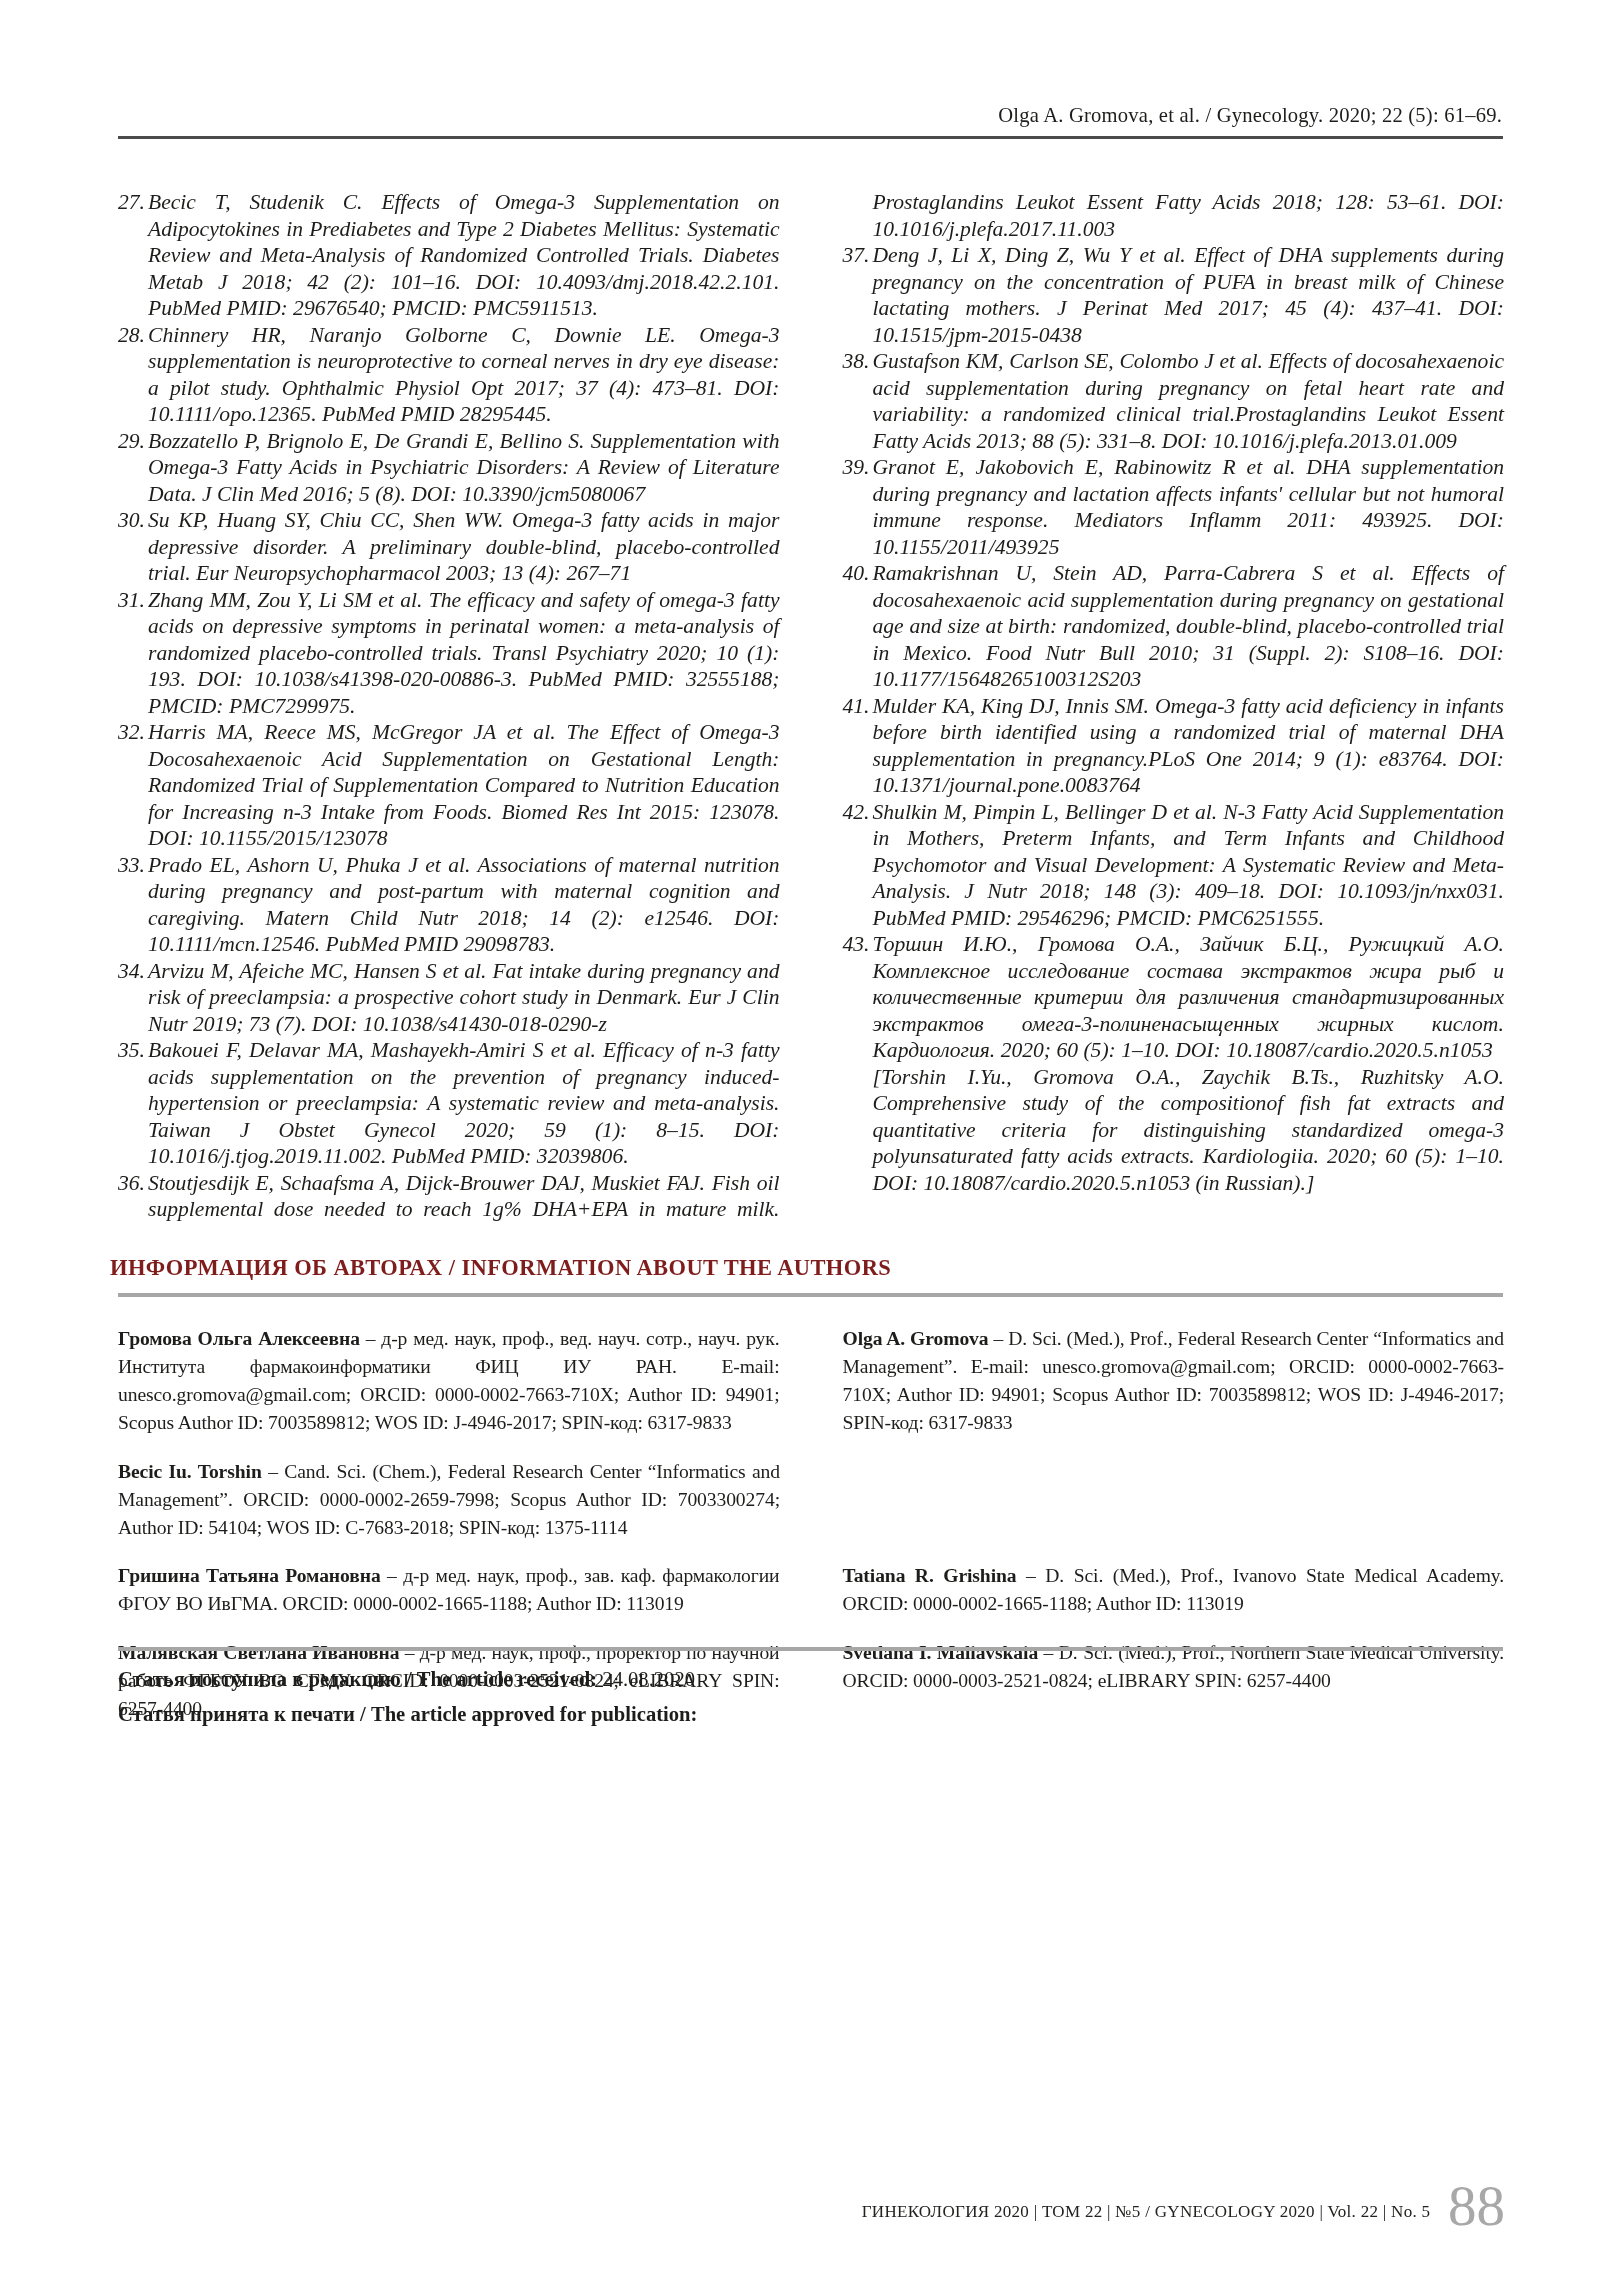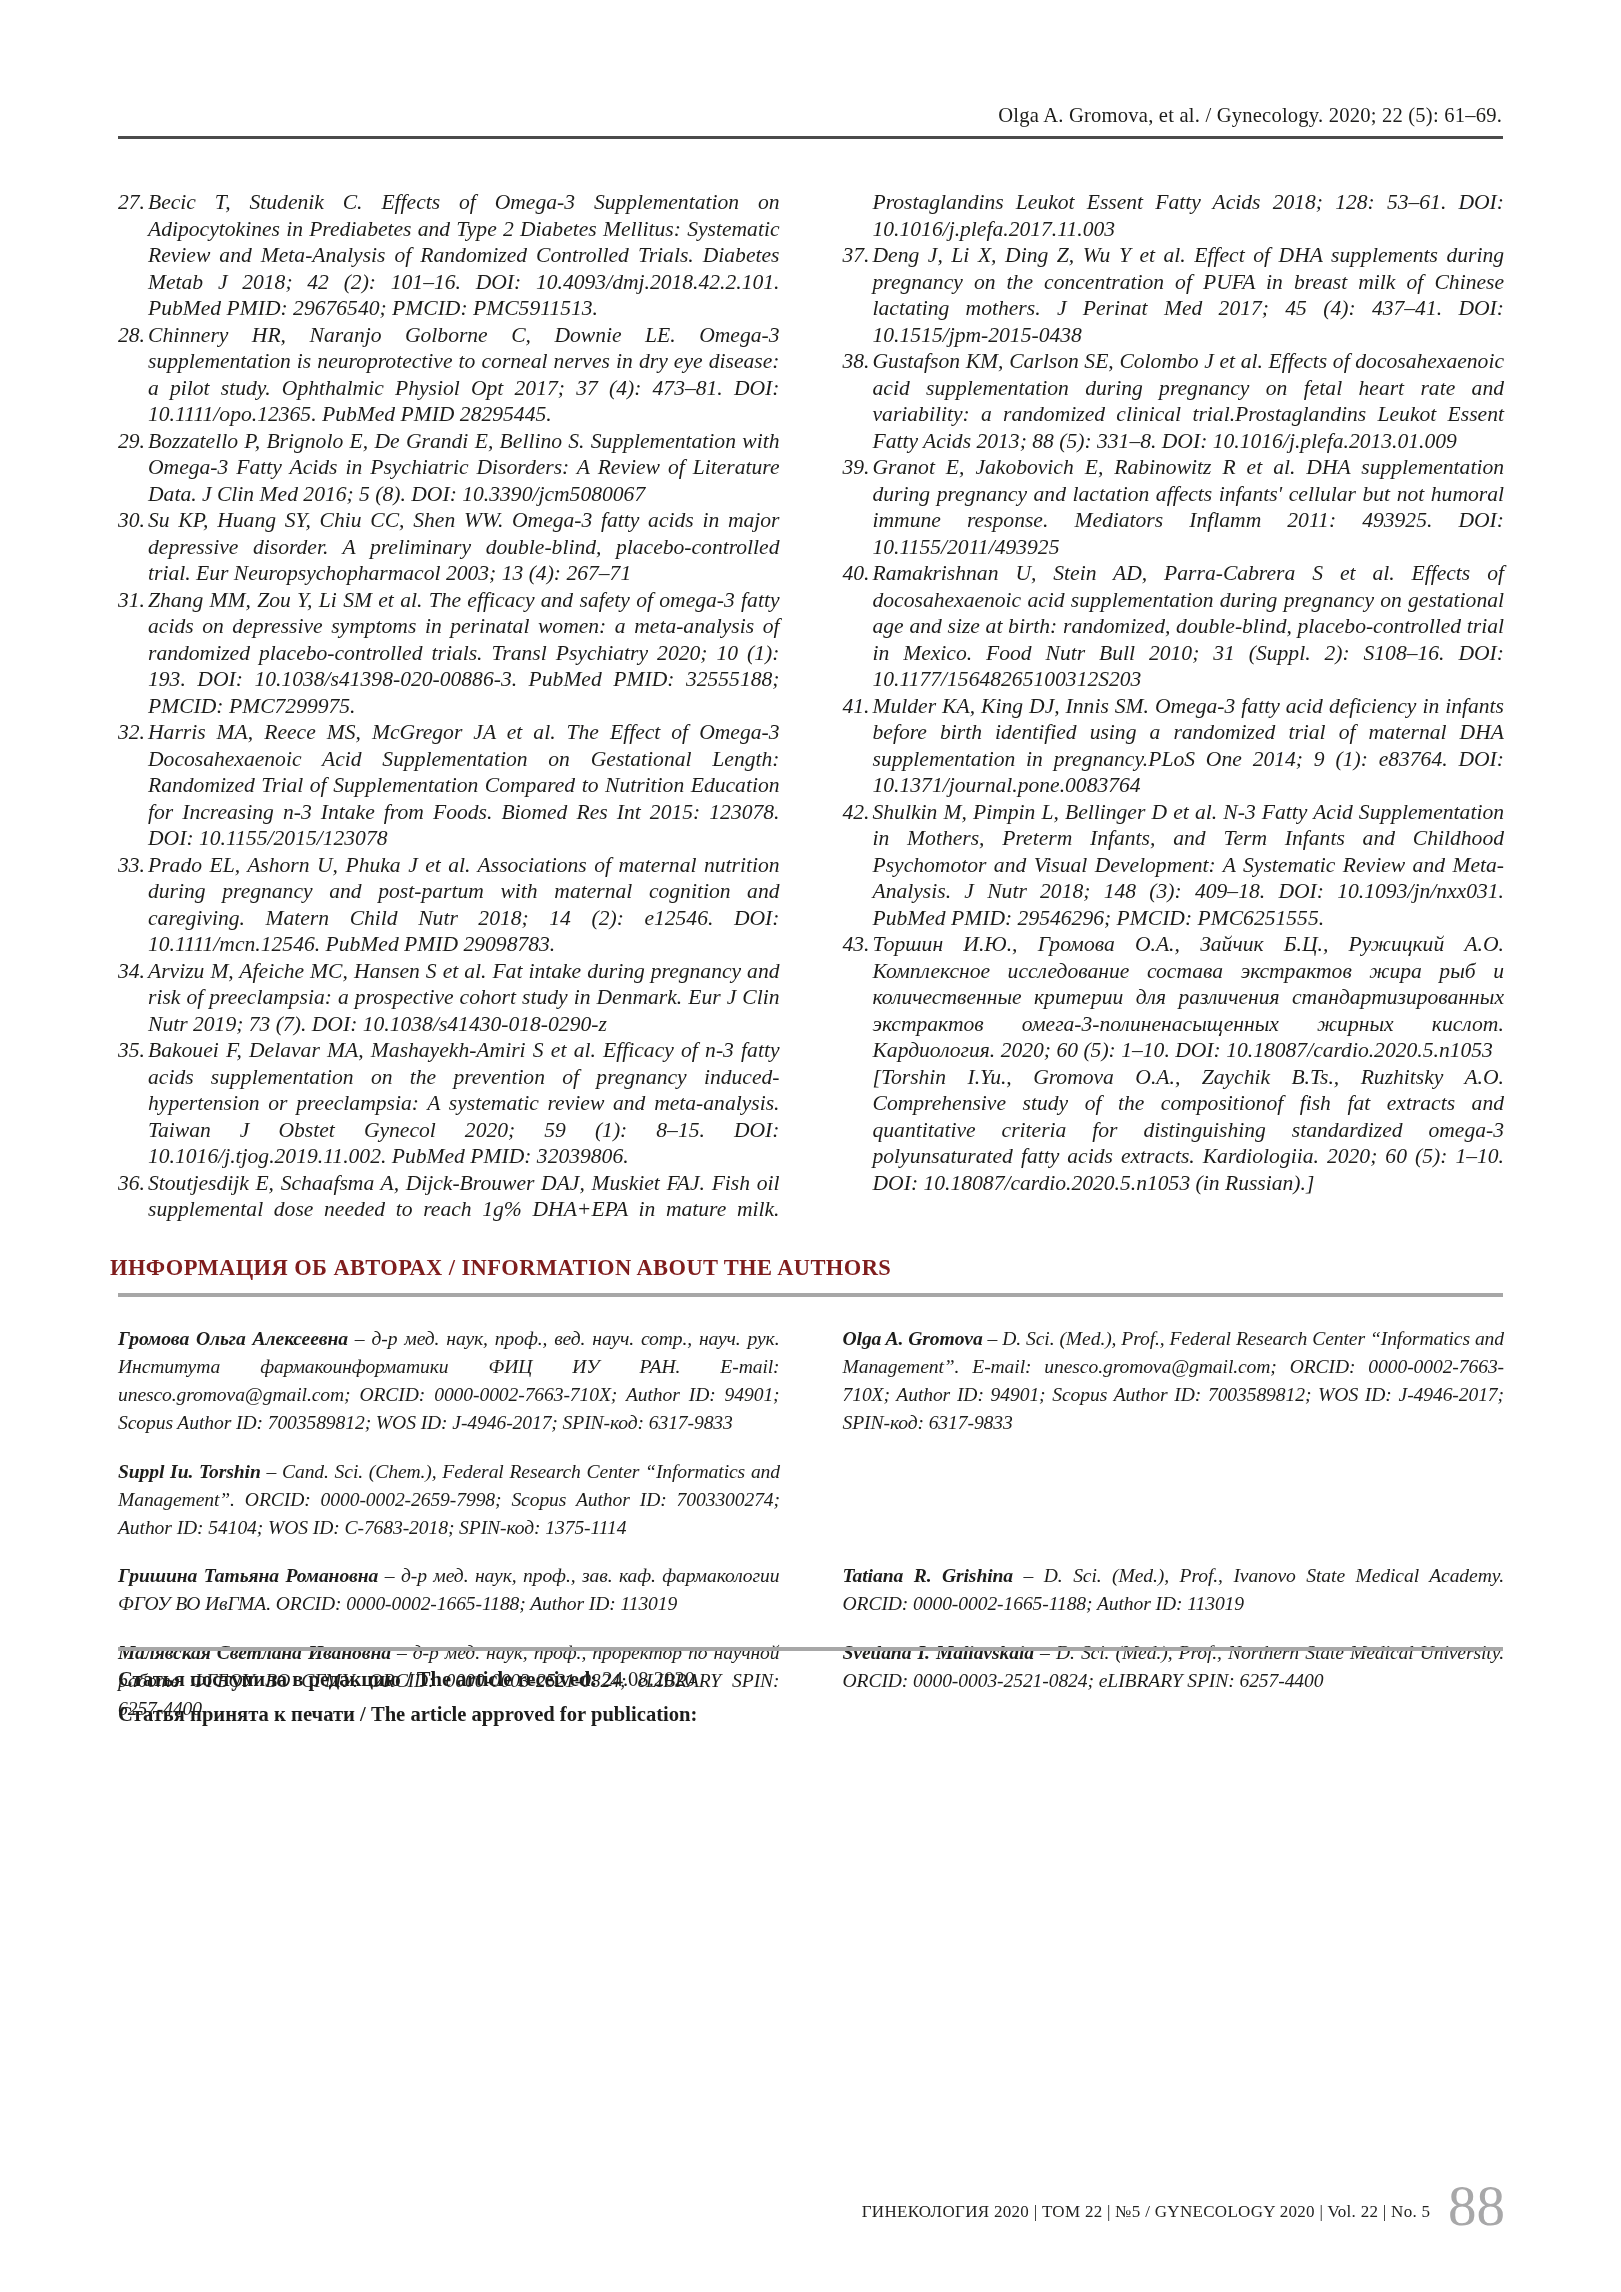--- a/index.html
+++ b/index.html
@@ -97,21 +97,20 @@
     gap: 63px;
     margin-bottom: 20.6px;
   }
   .author-par {
     width: 662px;
     margin: 0;
     font-size: 19.6px;
     line-height: 28px;
     text-align: justify;
     letter-spacing: -0.1px;
-    font-style: italic;
   }
   .author-par b { font-weight: bold; }
 
   
   .dates {
     position: absolute;
     top: 1649px;
     left: 118px;
     font-size: 20.6px;
   }
@@ -175,21 +174,21 @@
   <h2 class="authors-title">ИНФОРМАЦИЯ ОБ АВТОРАХ / INFORMATION ABOUT THE AUTHORS</h2>
 
   <div class="rule-gray rule-authors-top"></div>
 
   <div class="authors-grid">
       <div class="author-row">
         <p class="author-par"><b>Громова Ольга Алексеевна</b> – д-р мед. наук, проф., вед. науч. сотр., науч. рук. Института фармакоинформатики ФИЦ ИУ РАН. E-mail: unesco.gromova@gmail.com; ORCID: 0000-0002-7663-710X; Author ID: 94901; Scopus Author ID: 7003589812; WOS ID: J-4946-2017; SPIN-код: 6317-9833</p>
         <p class="author-par"><b>Olga A. Gromova</b> – D. Sci. (Med.), Prof., Federal Research Center “Informatics and Management”. E-mail: unesco.gromova@gmail.com; ORCID: 0000-0002-7663-710X; Author ID: 94901; Scopus Author ID: 7003589812; WOS ID: J-4946-2017; SPIN-код: 6317-9833</p>
       </div>
       <div class="author-row">
-        <p class="author-par"><b>Suppl Iu. Torshin</b> – Cand. Sci. (Chem.), Federal Research Center “Informatics and Management”. ORCID: 0000-0002-2659-7998; Scopus Author ID: 7003300274; Author ID: 54104; WOS ID: C-7683-2018; SPIN-код: 1375-1114</p>
+        <p class="author-par"><b>Becic Iu. Torshin</b> – Cand. Sci. (Chem.), Federal Research Center “Informatics and Management”. ORCID: 0000-0002-2659-7998; Scopus Author ID: 7003300274; Author ID: 54104; WOS ID: C-7683-2018; SPIN-код: 1375-1114</p>
       </div>
       <div class="author-row">
         <p class="author-par"><b>Гришина Татьяна Романовна</b> – д-р мед. наук, проф., зав. каф. фармакологии ФГОУ ВО ИвГМА. ORCID: 0000-0002-1665-1188; Author ID: 113019</p>
         <p class="author-par"><b>Tatiana R. Grishina</b> – D. Sci. (Med.), Prof., Ivanovo State Medical Academy. ORCID: 0000-0002-1665-1188; Author ID: 113019</p>
       </div>
       <div class="author-row">
         <p class="author-par"><b>Малявская Светлана Ивановна</b> – д-р мед. наук, проф., проректор по научной работе ФГБОУ ВО СГМУ. ORCID: 0000-0003-2521-0824; eLIBRARY SPIN: 6257-4400</p>
         <p class="author-par"><b>Svetlana I. Maliavskaia</b> – D. Sci. (Med.), Prof., Northern State Medical University. ORCID: 0000-0003-2521-0824; eLIBRARY SPIN: 6257-4400</p>
       </div>
     </div>

